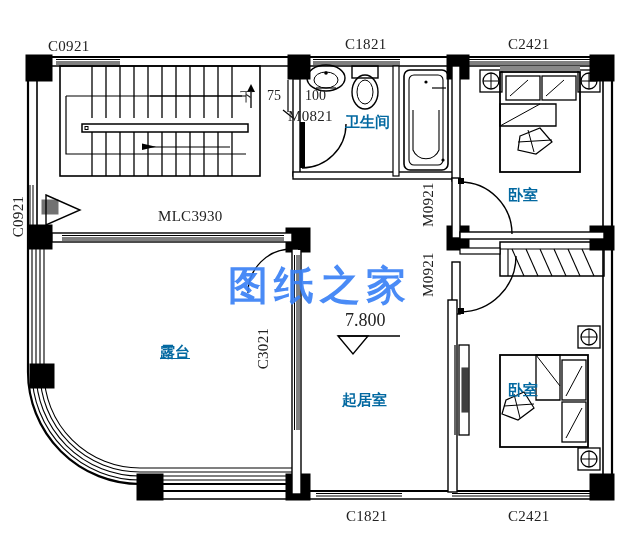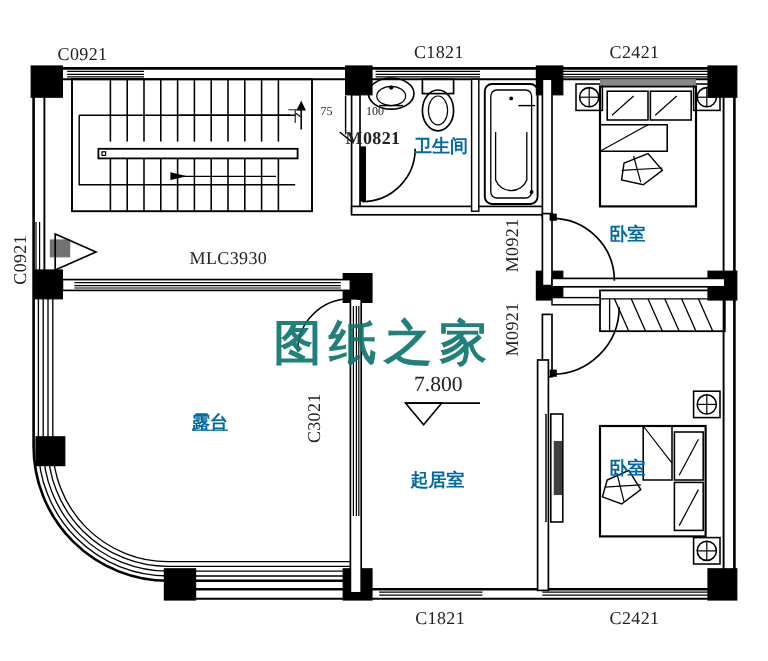--- a/index.html
+++ b/index.html
@@ -4,25 +4,25 @@
 <style>
   html,body{margin:0;padding:0;background:#ffffff;}
   body{width:640px;height:551px;font-family:"Liberation Serif",serif;color:#1a1a1a;overflow:hidden;}
   #stage{position:relative;width:640px;height:493px;background:#ffffff;border-radius:32px;}
   svg#plan{position:absolute;left:0;top:0;width:640px;height:551px;display:block;}
 
   .lbl{position:absolute;white-space:nowrap;font-family:"Liberation Serif",serif;color:#222;}
   .code{font-size:15px;letter-spacing:.3px;}
   .code-v{font-size:15px;letter-spacing:.3px;transform-origin:center center;}
   .room{font-family:"DejaVu Sans",sans-serif;font-weight:bold;font-size:15px;color:#0369a1;}
-  .dim{font-size:10px;}
+  .dim{font-size:14px;}
   .elev{font-size:18px;}
   .arrowtxt{font-family:"DejaVu Sans",sans-serif;font-size:13px;}
   .wm{position:absolute;font-family:"DejaVu Sans",sans-serif;font-size:40px;font-weight:bold;
-      letter-spacing:6px;color:#0f766e;opacity:.92;}
+      letter-spacing:6px;color:#3b82f6;opacity:.92;}
 </style>
 </head>
 <body>
 
 <div id="stage">
 
   <svg id="plan" viewBox="0 0 640 551">
     <defs>
       <pattern id="colhatch" width="6" height="6" patternUnits="userSpaceOnUse" patternTransform="rotate(45)">
         <rect width="6" height="6" fill="#000"></rect>
@@ -292,21 +292,21 @@
   <div class="lbl code" style="left:48px;top:38px;">C0921</div>
   <div class="lbl code" style="left:345px;top:36px;">C1821</div>
   <div class="lbl code" style="left:508px;top:36px;">C2421</div>
 
   <div class="lbl code" style="left:346px;top:508px;">C1821</div>
   <div class="lbl code" style="left:508px;top:508px;">C2421</div>
 
   <div class="lbl code-v" style="left:-17px;top:208px;width:70px;text-align:center;transform:rotate(-90deg);">C0921</div>
 
   <div class="lbl code" style="left:158px;top:208px;">MLC3930</div>
-  <div class="lbl code" style="left:288px;top:108px;font-weight:bold;">M0821</div>
+  <div class="lbl code" style="left:288px;top:108px;">M0821</div>
   <div class="lbl code-v" style="left:395px;top:196px;width:66px;text-align:center;transform:rotate(-90deg);">M0921</div>
   <div class="lbl code-v" style="left:395px;top:266px;width:66px;text-align:center;transform:rotate(-90deg);">M0921</div>
   <div class="lbl code-v" style="left:230px;top:340px;width:66px;text-align:center;transform:rotate(-90deg);">C3021</div>
 
   <div class="lbl dim" style="left:267px;top:88px;">75</div>
   <div class="lbl dim" style="left:305px;top:88px;text-align:right;">100</div>
 
   <div class="lbl arrowtxt" style="left:240px;top:88px;">下</div>
 
   <div class="lbl elev" style="left:345px;top:310px;">7.800</div>

